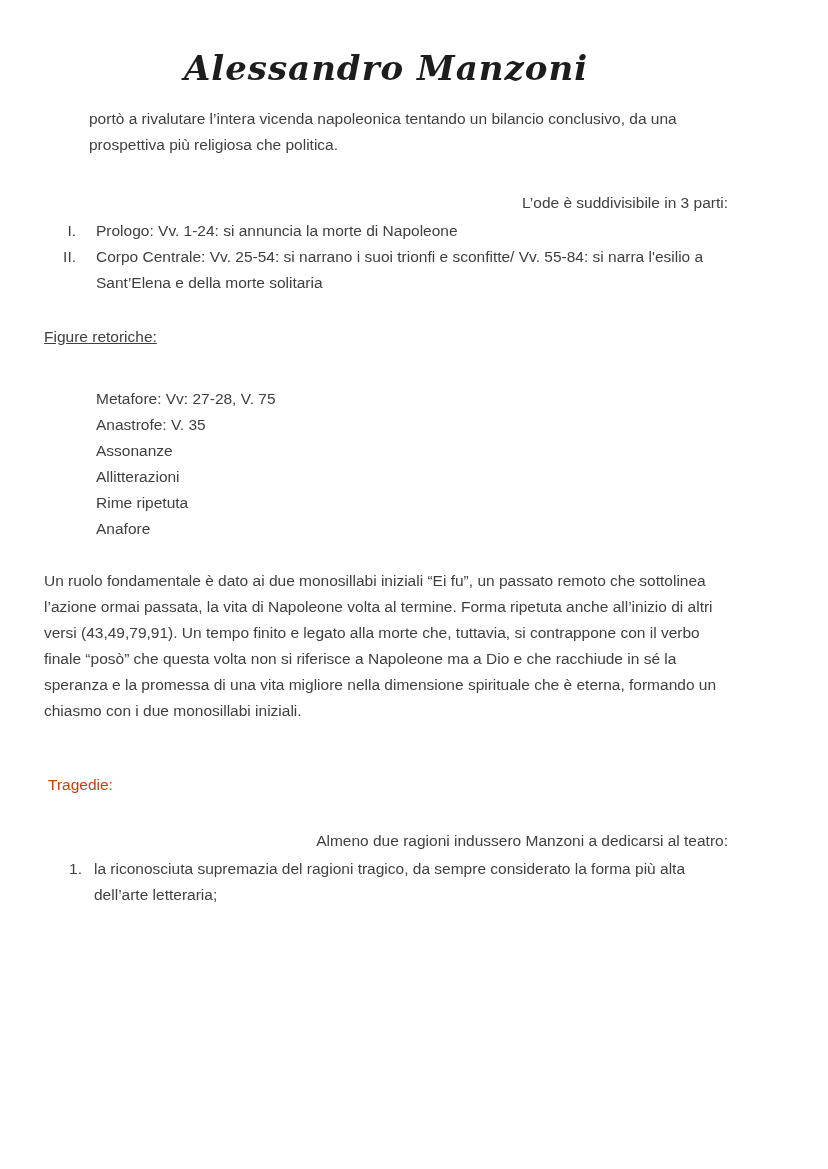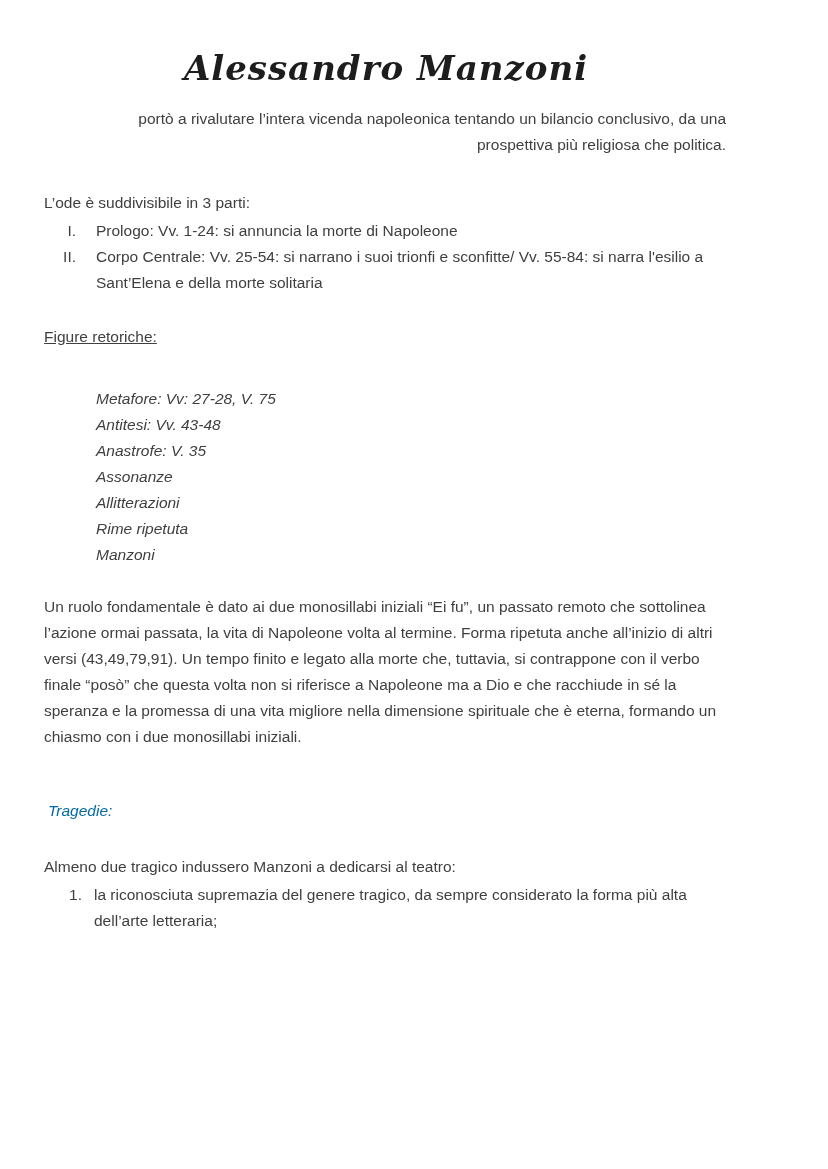--- a/index.html
+++ b/index.html
@@ -29,24 +29,24 @@
     font-size: 34px;
     line-height: 44px;
     letter-spacing: 1px;
     color: #1d1d1d;
     margin: 0 0 16px 0;
   }
   .intro {
     margin: 0 0 0 45px;
     padding-right: 2px;
     margin-bottom: 32px;
-    text-align: right;
   }
   .lead {
     margin: 0 0 2px 0;
+    text-align: right;
   }
   .olist { margin: 0 0 28px 0; }
   .oli {
     display: flex;
     align-items: flex-start;
   }
   .oli .num {
     flex: 0 0 32px;
     text-align: right;
     padding-left: 8px;
@@ -56,21 +56,21 @@
     flex: 1;
     margin-left: 20px;
   }
   .underlined-heading {
     text-decoration: underline;
     margin: 0 0 36px 0;
   }
   .figure-list {
     margin: 0 0 26px 52px;
   }
-  .figure-list .fig-item { display: block; font-style: italic; }
+  .figure-list .fig-item { display: block; }
   .analysis {
     margin: 0 0 48px 0;
   }
   .red-heading {
     margin: 0 0 30px 4px;
   }
   .numbered { margin-top: 0; }
   .numbered .oli .num {
     flex: 0 0 38px;
     text-align: right;
@@ -99,34 +99,33 @@
     <div class="oli">
       <span class="num">II.</span>
       <span class="txt">Corpo Centrale: Vv. 25-54: si narrano i suoi trionfi e sconfitte/ Vv. 55-84: si narra l'esilio a Sant’Elena e della morte solitaria</span>
     </div>
   </div>
 
   <p class="underlined-heading">Figure retoriche:</p>
 
   <div class="figure-list">
     <span class="fig-item">Metafore: Vv: 27-28, V. 75</span>
-    <span class="fig-item">Antitesi: Vv. 43-48</span>
     <span class="fig-item">Anastrofe: V. 35</span>
     <span class="fig-item">Assonanze</span>
     <span class="fig-item">Allitterazioni</span>
     <span class="fig-item">Rime ripetuta</span>
-    <span class="fig-item">Manzoni</span>
+    <span class="fig-item">Anafore</span>
   </div>
 
   <p class="analysis">Un ruolo fondamentale è dato ai due monosillabi iniziali “Ei fu”, un passato remoto che sottolinea l’azione ormai passata, la vita di Napoleone volta al termine. Forma ripetuta anche all’inizio di altri versi (43,49,79,91). Un tempo finito e legato alla morte che, tuttavia, si contrappone con il verbo finale “posò” che questa volta non si riferisce a Napoleone ma a Dio e che racchiude in sé la speranza e la promessa di una vita migliore nella dimensione spirituale che è eterna, formando un chiasmo con i due monosillabi iniziali.</p>
 
-  <p class="red-heading" style="color: #0369a1; font-style: italic;">Tragedie:</p>
+  <p class="red-heading" style="color: #c2410c;">Tragedie:</p>
 
-  <p class="lead">Almeno due tragico indussero Manzoni a dedicarsi al teatro:</p>
+  <p class="lead">Almeno due ragioni indussero Manzoni a dedicarsi al teatro:</p>
 
   <div class="olist numbered">
     <div class="oli">
       <span class="num">1.</span>
-      <span class="txt">la riconosciuta supremazia del genere tragico, da sempre considerato la forma più alta dell’arte letteraria;</span>
+      <span class="txt">la riconosciuta supremazia del ragioni tragico, da sempre considerato la forma più alta dell’arte letteraria;</span>
     </div>
   </div>
 
 </div>
 
 </body></html>

